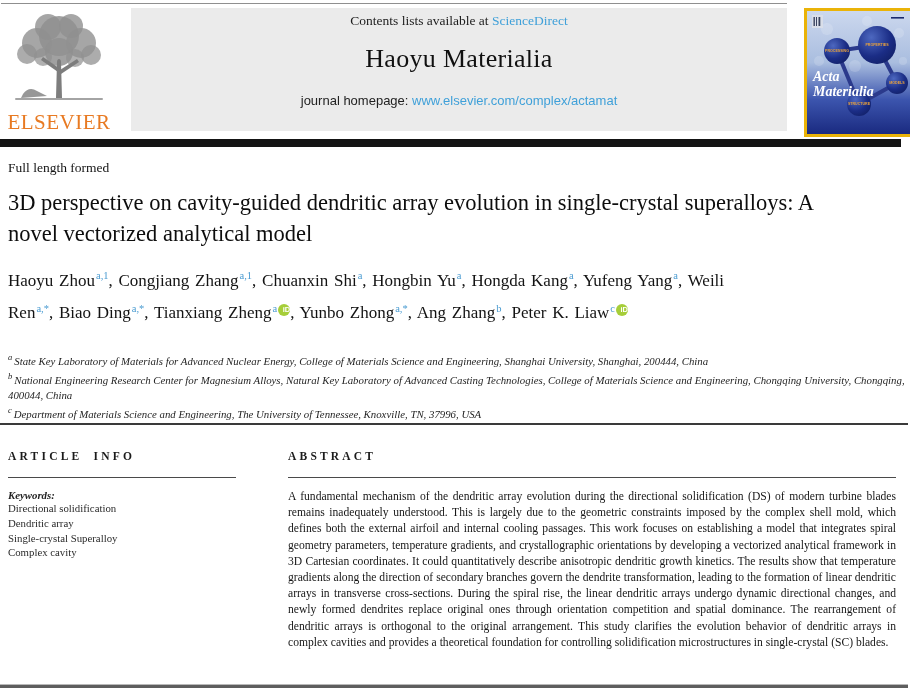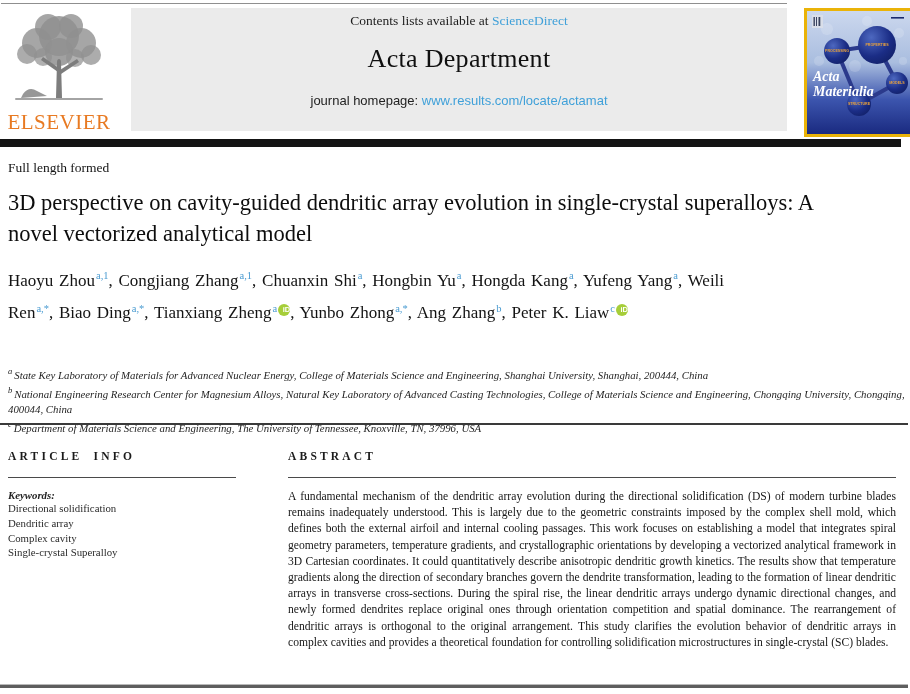--- a/index.html
+++ b/index.html
@@ -24,21 +24,21 @@
   
   #full-length{left:8px;top:160px;font-size:13.5px;color:#131313;}
   #article-title{left:8px;top:187px;width:812px;font-size:22.5px;line-height:1.38;color:#0d0d0d;}
   #author-list{left:8px;top:262px;width:748px;font-size:17px;line-height:28px;color:#131313;word-spacing:1.5px;}
   .asup{color:#4a9bd1;font-size:10.5px;margin-left:1px;}
   .orcid{
     display:inline-block;width:12px;height:12px;border-radius:50%;background:#a6ce39;color:#fff;
     font-family:"Liberation Sans",sans-serif;font-size:7.5px;font-weight:bold;text-align:right;
     line-height:12px;vertical-align:super;margin-left:1px;
   }
-  #affil-list{left:8px;top:364px;width:897px;font-size:10.8px;font-style:italic;line-height:15.4px;color:#1e1e1e;}
+  #affil-list{left:8px;top:350px;width:897px;font-size:10.8px;font-style:italic;line-height:15.4px;color:#1e1e1e;}
   .affil sup{font-size:8.5px;font-style:italic;margin-right:2px;}
 
   
   #mid-rule{left:0;top:423px;width:908px;height:2px;background:#3a3a3a;}
   .col-heading{font-size:11.5px;font-weight:bold;letter-spacing:3.2px;word-spacing:5px;color:#1b1b1b;}
   .col-underline{height:1px;background:#4a4a4a;margin-top:15px;}
   #info-col{left:8px;top:450px;width:230px;}
   #keywords-label{font-style:italic;font-weight:bold;font-size:10.8px;margin-top:11px;color:#222;}
   .keyword{font-weight:normal;font-size:10.8px;line-height:14.8px;color:#2a2a2a;}
   #abstract-col{left:288px;top:450px;width:608px;}
@@ -71,22 +71,22 @@
       <path d="M57 60 L74 49 L76 52 L58 64 Z"></path>
       <path d="M20 84 q6 -8 14 -3 q6 3 10 5 l-26 2 Z" opacity="0.8"></path>
       <rect x="12" y="88" width="88" height="2" rx="1" opacity="0.7"></rect>
     </g>
   </svg>
   <div id="elsevier-word">ELSEVIER</div>
 </div>
 
 <div id="header-box" class="abs">
   <div id="contents-line"><span>Contents lists available at </span><span class="link">ScienceDirect</span></div>
-  <div id="journal-name">Acta Department</div>
-  <div id="homepage-line"><span>journal homepage: </span><span class="link">www.results.com/locate/actamat</span></div>
+  <div id="journal-name">Haoyu Materialia</div>
+  <div id="homepage-line"><span>journal homepage: </span><span class="link">www.elsevier.com/complex/actamat</span></div>
 </div>
 
 <div id="cover-box" class="abs">
   <svg width="103" height="123" viewBox="0 0 103 123">
     <defs>
       <linearGradient id="coverBg" x1="0" y1="0" x2="0" y2="1">
         <stop offset="0" stop-color="#ccd8ee"></stop>
         <stop offset="0.42" stop-color="#a9bddf"></stop>
         <stop offset="0.72" stop-color="#3c55ae"></stop>
         <stop offset="1" stop-color="#1a2a80"></stop>
@@ -154,22 +154,22 @@
 
 <div id="mid-rule" class="abs"></div>
 
 <div id="info-col" class="abs">
   <div class="col-heading">ARTICLE INFO</div>
   <div class="col-underline" style="width:228px;"></div>
   <div id="keywords-label">Keywords:</div>
   <div id="keyword-items">
       <div class="keyword">Directional solidification</div>
       <div class="keyword">Dendritic array</div>
+      <div class="keyword">Single-crystal Superalloy</div>
       <div class="keyword">Complex cavity</div>
-      <div class="keyword">Single-crystal Superalloy</div>
     </div>
 </div>
 
 <div id="abstract-col" class="abs">
   <div class="col-heading">ABSTRACT</div>
   <div class="col-underline" style="width:608px;"></div>
   <div id="abstract-text">A fundamental mechanism of the dendritic array evolution during the directional solidification (DS) of modern turbine blades remains inadequately understood. This is largely due to the geometric constraints imposed by the complex shell mold, which defines both the external airfoil and internal cooling passages. This work focuses on establishing a model that integrates spiral geometry parameters, temperature gradients, and crystallographic orientations by developing a vectorized analytical framework in 3D Cartesian coordinates. It could quantitatively describe anisotropic dendritic growth kinetics. The results show that temperature gradients along the direction of secondary branches govern the dendrite transformation, leading to the formation of linear dendritic arrays in transverse cross-sections. During the spiral rise, the linear dendritic arrays undergo dynamic directional changes, and newly formed dendrites replace original ones through orientation competition and spatial dominance. The rearrangement of dendritic arrays is orthogonal to the original arrangement. This study clarifies the evolution behavior of dendritic arrays in complex cavities and provides a theoretical foundation for controlling solidification microstructures in single-crystal (SC) blades.</div>
 </div>
 
 <div id="bottom-rule" class="abs"></div>

